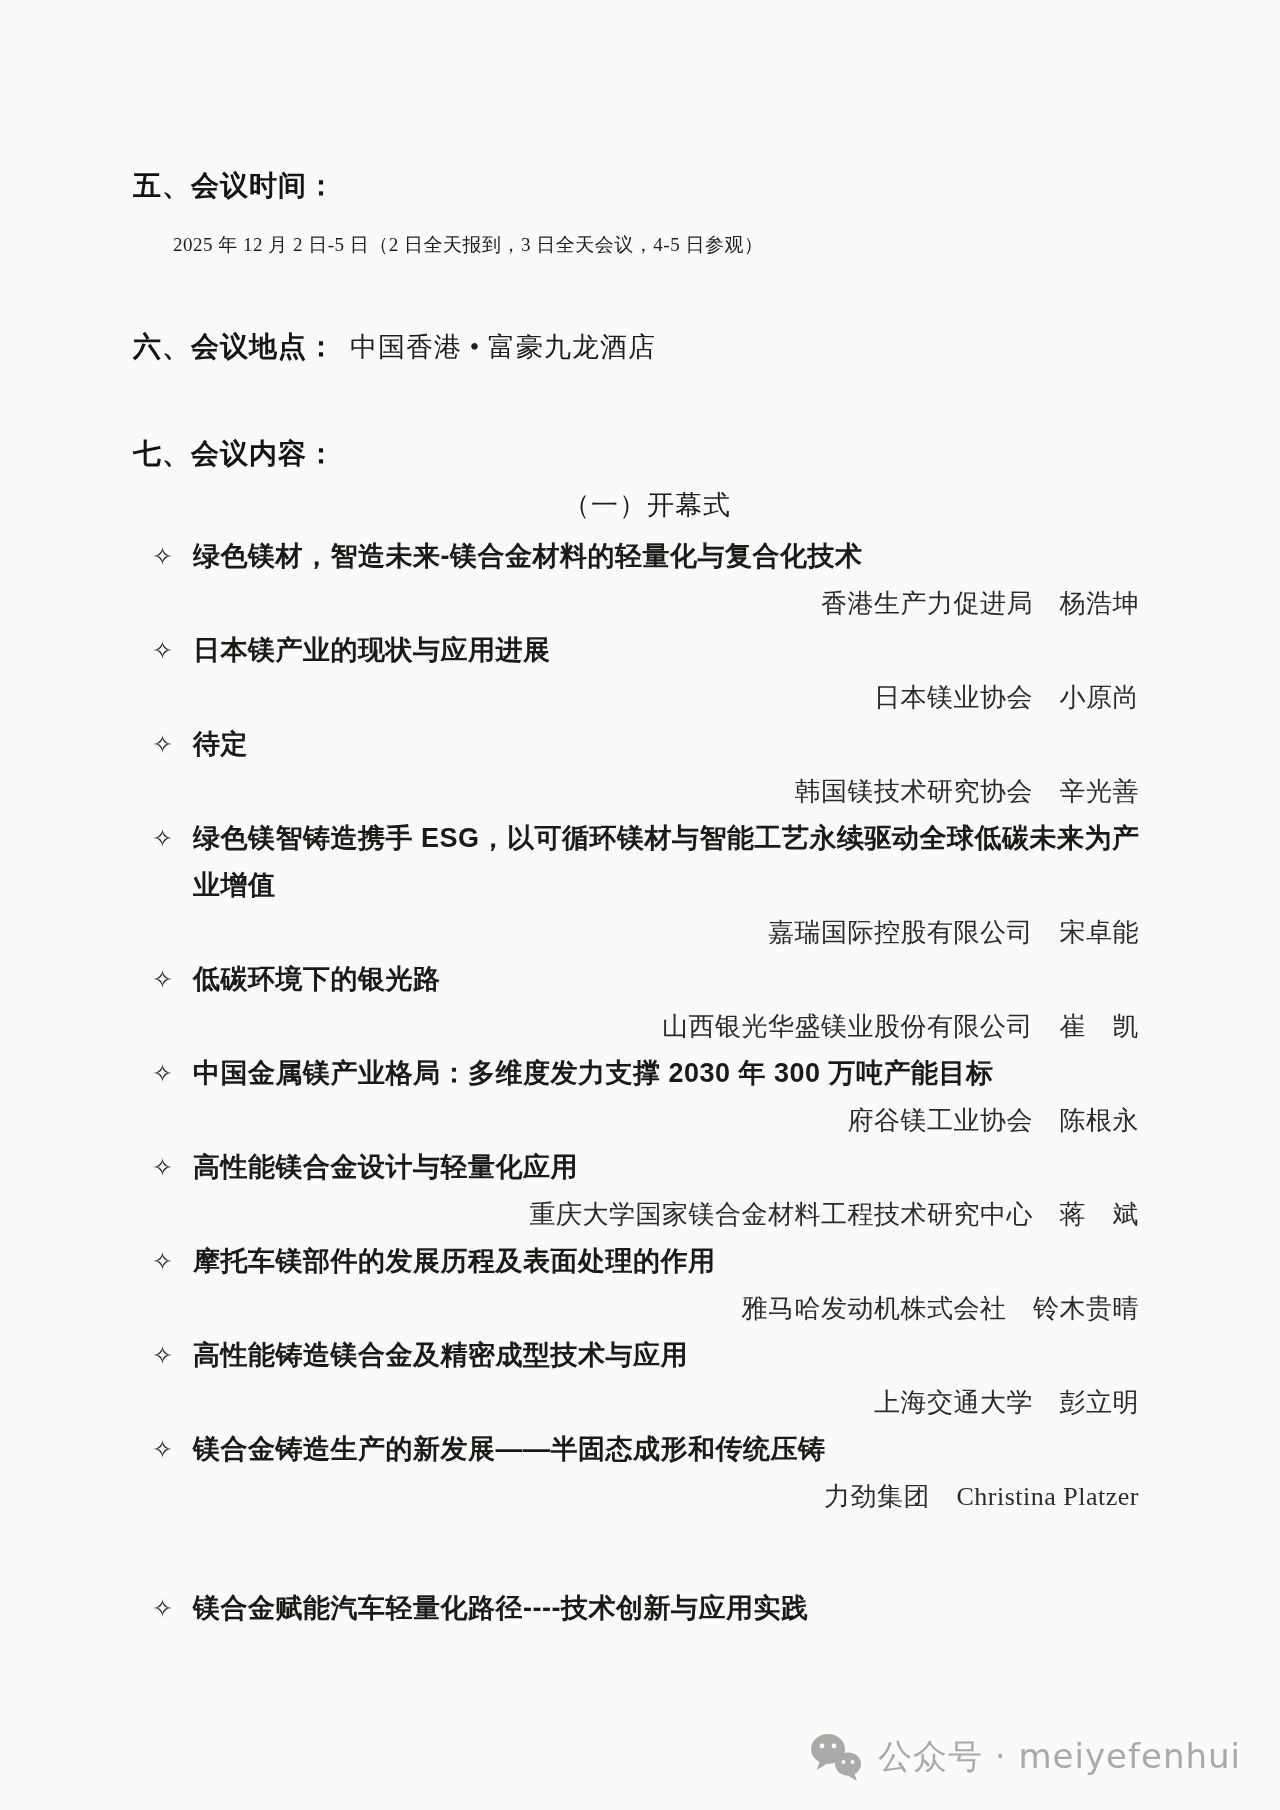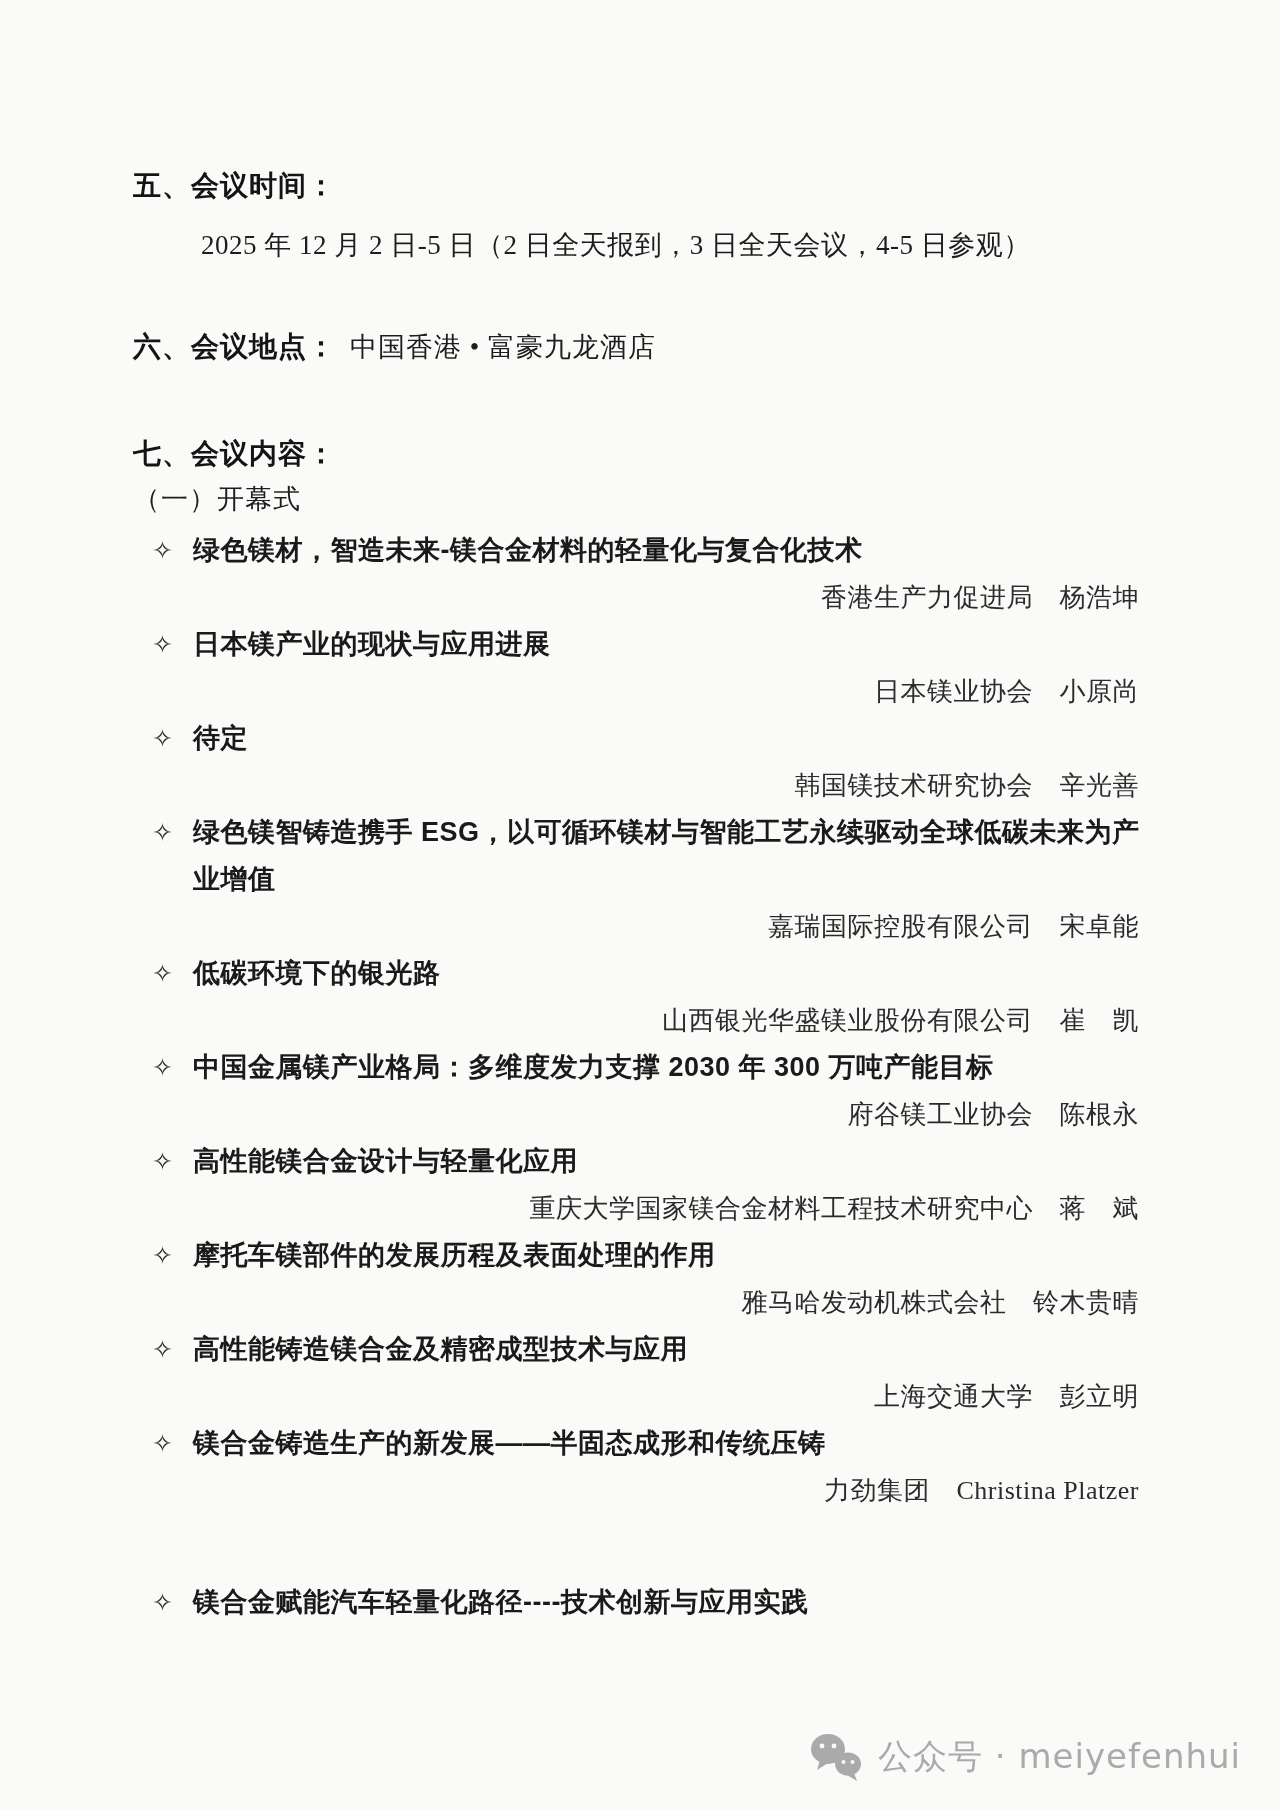--- a/index.html
+++ b/index.html
@@ -18,40 +18,41 @@
     font-family:"Liberation Sans","DejaVu Sans",sans-serif;
     font-weight:700;
     font-size:28px;
     line-height:36px;
     color:#141414;
     margin:0;
     letter-spacing:1px;
   }
   .sec-time .heading{margin-bottom:22px;}
   .date-line{
-    margin:0 0 0 68px;
-    font-size:27px;
+    margin:0 0 0 40px;
+    font-size:19px;
     line-height:38px;
     letter-spacing:0.5px;
   }
   .sec-venue{margin-top:64px;line-height:38px;white-space:nowrap;}
   .sec-venue .heading{display:inline;}
   .venue-detail{
     display:inline;
     margin-left:14px;
     font-size:27px;
     letter-spacing:1px;
   }
   .sec-content{margin-top:66px;}
-  .sec-content .heading{margin-bottom:4px;}
+  .sec-content .heading{margin-bottom:10px;}
   .sub-line{
-    margin:0 0 0 0;
+    margin:0 0 0 16px;
     font-size:27px;
     line-height:46px;
     letter-spacing:1px;
+    text-align:center;
   }
   .talks{margin-top:5px;}
   .talk{margin:0;}
   .talk.gap-before{margin-top:65px;}
   .talk-title-row{
     display:flex;
     align-items:flex-start;
     font-family:"Liberation Sans","DejaVu Sans",sans-serif;
     font-weight:700;
     font-size:27px;

